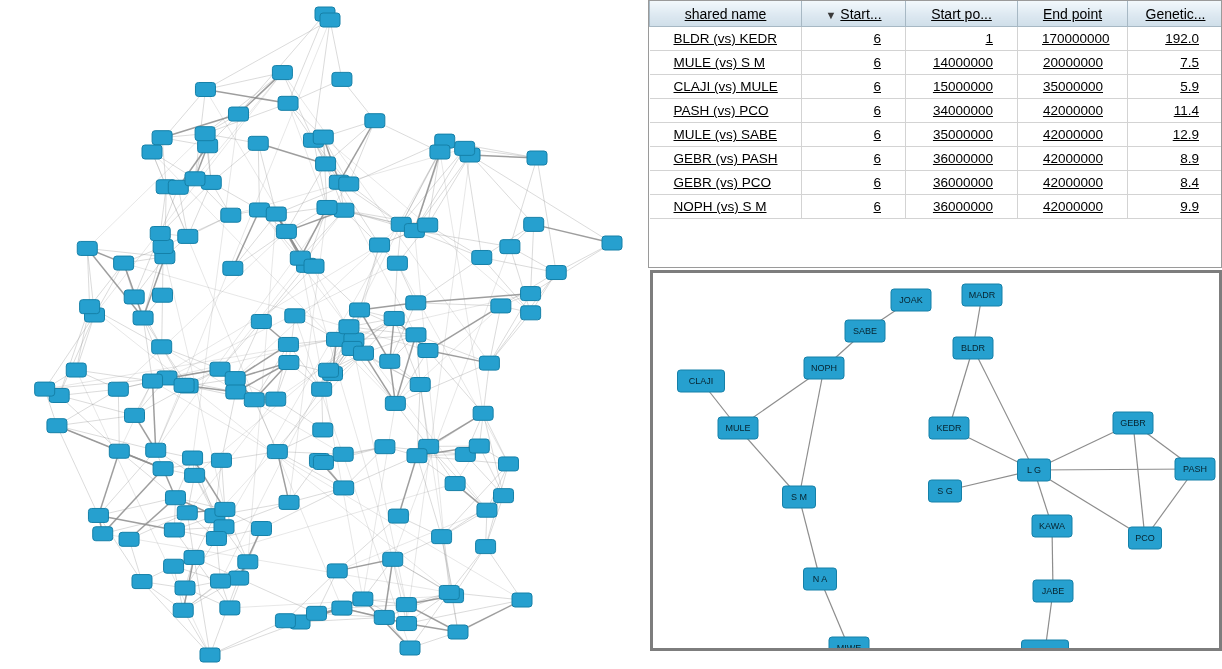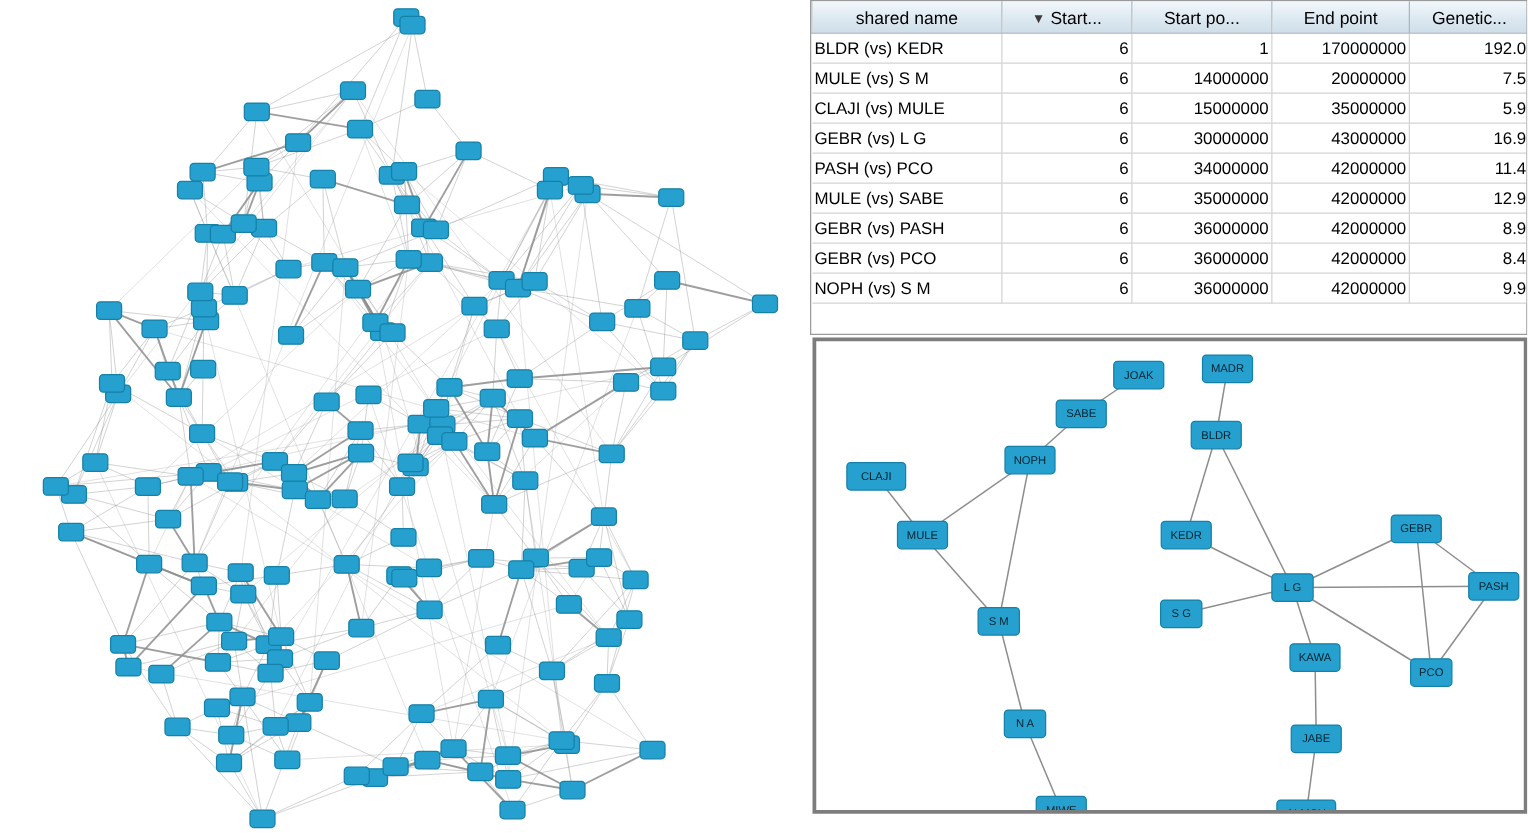--- a/index.html
+++ b/index.html
@@ -32,20 +32,21 @@
   #table-panel {
     position: absolute;
     left: 648px;
     top: 0;
     width: 574px;
     height: 268px;
     background: #ffffff;
     border: 1px solid #9a9a9a;
     box-sizing: border-box;
     overflow: hidden;
+    text-decoration: underline;
   }
   table.grid {
     border-collapse: collapse;
     width: 100%;
     font-size: 13.5px;
     color: #000;
     table-layout: fixed;
   }
   table.grid th {
     background: linear-gradient(to bottom, #f2f8fc 0%, #dfeaf2 50%, #cfdee9 100%);
@@ -57,21 +58,21 @@
     text-align: center;
     white-space: nowrap;
     overflow: hidden;
     font-size: 14px;
   }
   table.grid th.left-al { text-align: center; }
   table.grid td {
     border-bottom: 1px solid #d3d3d3;
     border-right: 1px solid #d3d3d3;
     height: 21px;
-    padding: 1px 2px;
+    padding: 1px 24px;
     white-space: nowrap;
     overflow: hidden;
     font-size: 13.5px;
     background: #ffffff;
   }
   table.grid td.num { text-align: right; }
   table.grid td.name { text-align: left; }
   .filter-ico {
     display: inline-block;
     margin-right: 4px;
@@ -1330,27 +1331,20 @@
             <td class="num">7.5</td>
           </tr>
           <tr>
             <td class="name">CLAJI (vs) MULE</td>
             <td class="num">6</td>
             <td class="num">15000000</td>
             <td class="num">35000000</td>
             <td class="num">5.9</td>
           </tr>
           <tr>
-            <td class="name">GEBR (vs) L G</td>
-            <td class="num">6</td>
-            <td class="num">30000000</td>
-            <td class="num">43000000</td>
-            <td class="num">16.9</td>
-          </tr>
-          <tr>
             <td class="name">PASH (vs) PCO</td>
             <td class="num">6</td>
             <td class="num">34000000</td>
             <td class="num">42000000</td>
             <td class="num">11.4</td>
           </tr>
           <tr>
             <td class="name">MULE (vs) SABE</td>
             <td class="num">6</td>
             <td class="num">35000000</td>

